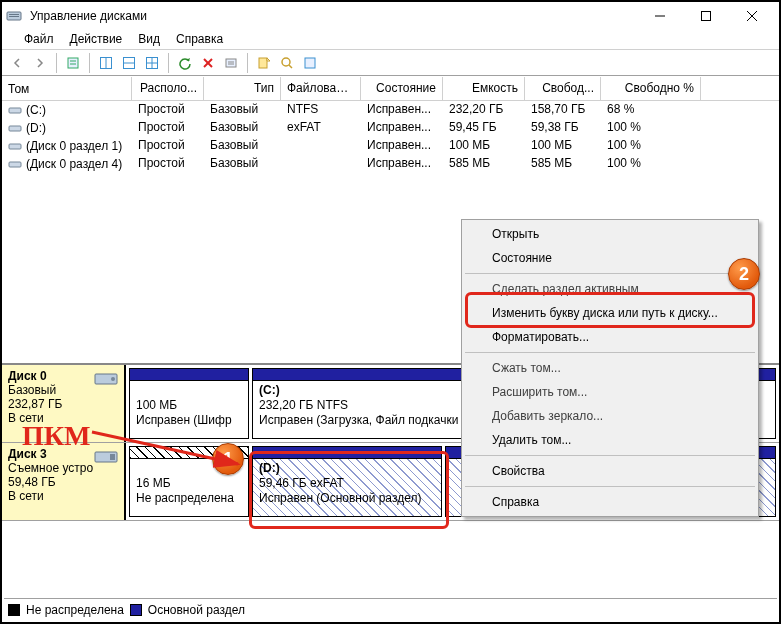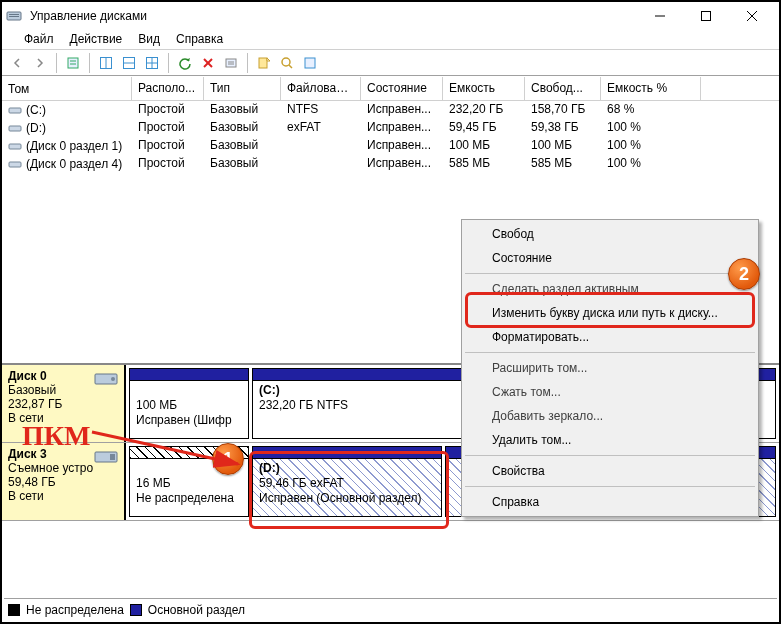--- a/index.html
+++ b/index.html
@@ -16,21 +16,21 @@
   .menubar { height: 20px; border-bottom: 1px solid #d0d0d0; display: flex; font-size: 12px; padding: 0 14px; }
   .menubar .menu-item { padding: 2px 8px; }
   
   
   .toolbar { height: 26px; border-bottom: 1px solid #a0a0a0; display: flex; align-items: center; padding: 2px 4px; gap: 1px; }
   .toolbar .tb-btn { width: 22px; height: 22px; display: flex; align-items: center; justify-content: center; }
   .toolbar .tb-sep { width: 1px; height: 20px; background: #c0c0c0; margin: 0 4px; }
   
   
   .table { border-top: 1px solid #fff; }
-  .table-head { display: flex; height: 24px; font-size: 12px; background: #fff; border-bottom: 1px solid #d0d0d0; }
+  .table-head { display: flex; height: 24px; font-size: 12px; background: #fff; border-bottom: 1px solid #d0d0d0; text-align: right; }
   .table-head .th { border-right: 1px solid #d0d0d0; padding: 4px 6px; white-space: nowrap; overflow: hidden; text-overflow: ellipsis; }
   .table-body { height: 84px; }
   .table-row { display: flex; font-size: 12px; height: 18px; }
   .table-row .td { padding: 1px 6px; white-space: nowrap; overflow: hidden; text-overflow: ellipsis; }
   .col-vol { width: 130px; display: flex; align-items: center; gap: 4px; } .col-vol .drive-icon { width: 14px; display: inline-flex; }
   .col-loc { width: 72px; } .col-type { width: 77px; } .col-fs { width: 80px; } .col-state { width: 82px; } .col-cap { width: 82px; } .col-free { width: 76px; } .col-pct { width: 100px; }
   
   .spacer { height: 180px; background: #fff; border-bottom: 2px solid #888; }
   
   
@@ -184,21 +184,21 @@
 
 <div class="table">
   <div class="table-head">
     <div class="th col-vol">Том</div>
     <div class="th col-loc">Располо...</div>
     <div class="th col-type">Тип</div>
     <div class="th col-fs">Файловая с...</div>
     <div class="th col-state">Состояние</div>
     <div class="th col-cap">Емкость</div>
     <div class="th col-free">Свобод...</div>
-    <div class="th col-pct">Емкость %</div>
+    <div class="th col-pct">Свободно %</div>
   </div>
   <div class="table-body">
     <div class="table-row">
       <div class="td col-vol">
           <span class="drive-icon">
             <svg width="14" height="12">
               <rect x="1" y="4" width="12" height="5" fill="#ccd8e6" stroke="#789" rx="1"></rect>
             </svg>
           </span>
           <span>(C:)</span>
@@ -286,20 +286,21 @@
           <br>
           <span>100 МБ</span><br>
           <span>Исправен (Шифр</span>
         </div>
       </div>
       <div class="part" style="flex:1">
         <div class="bar"></div>
         <div class="ptxt">
           <b>(C:)</b><br>
           <span>232,20 ГБ NTFS</span><br>
+          <span>Исправен (Загрузка, Файл подкачки</span>
         </div>
       </div>
     </div>
   </div>
 
   <div class="disk-row">
     <div class="disk-info">
       <svg class="disk-icon" width="24" height="16">
           <rect x="1" y="3" width="22" height="10" fill="#bcd" stroke="#678" rx="1"></rect>
           <rect x="16" y="5" width="5" height="6" fill="#789"></rect>
@@ -334,29 +335,29 @@
 </div>
 
 <div class="legend">
   <div class="sw" style="background:#000"></div>
   <span>Не распределена</span>
   <div class="sw" style="background:#2020a0"></div>
   <span>Основной раздел</span>
 </div>
 
 <div class="context-menu" style="left:459px; top:217px;">
-  <div class="cm-item">Свобод</div>
+  <div class="cm-item">Открыть</div>
   <div class="cm-item">Состояние</div>
   <div class="cm-sep"></div>
   <div class="cm-item disabled">Сделать раздел активным</div>
   <div class="cm-item">Изменить букву диска или путь к диску...</div>
   <div class="cm-item">Форматировать...</div>
   <div class="cm-sep"></div>
+  <div class="cm-item disabled">Сжать том...</div>
   <div class="cm-item disabled">Расширить том...</div>
-  <div class="cm-item disabled">Сжать том...</div>
   <div class="cm-item disabled">Добавить зеркало...</div>
   <div class="cm-item">Удалить том...</div>
   <div class="cm-sep"></div>
   <div class="cm-item">Свойства</div>
   <div class="cm-sep"></div>
   <div class="cm-item">Справка</div>
 </div>
 
 <div class="sel-outline" style="left:247px; top:449px; width:200px; height:78px;"></div>
 <div class="sel-outline" style="left:463px; top:290px; width:290px; height:36px;"></div>

